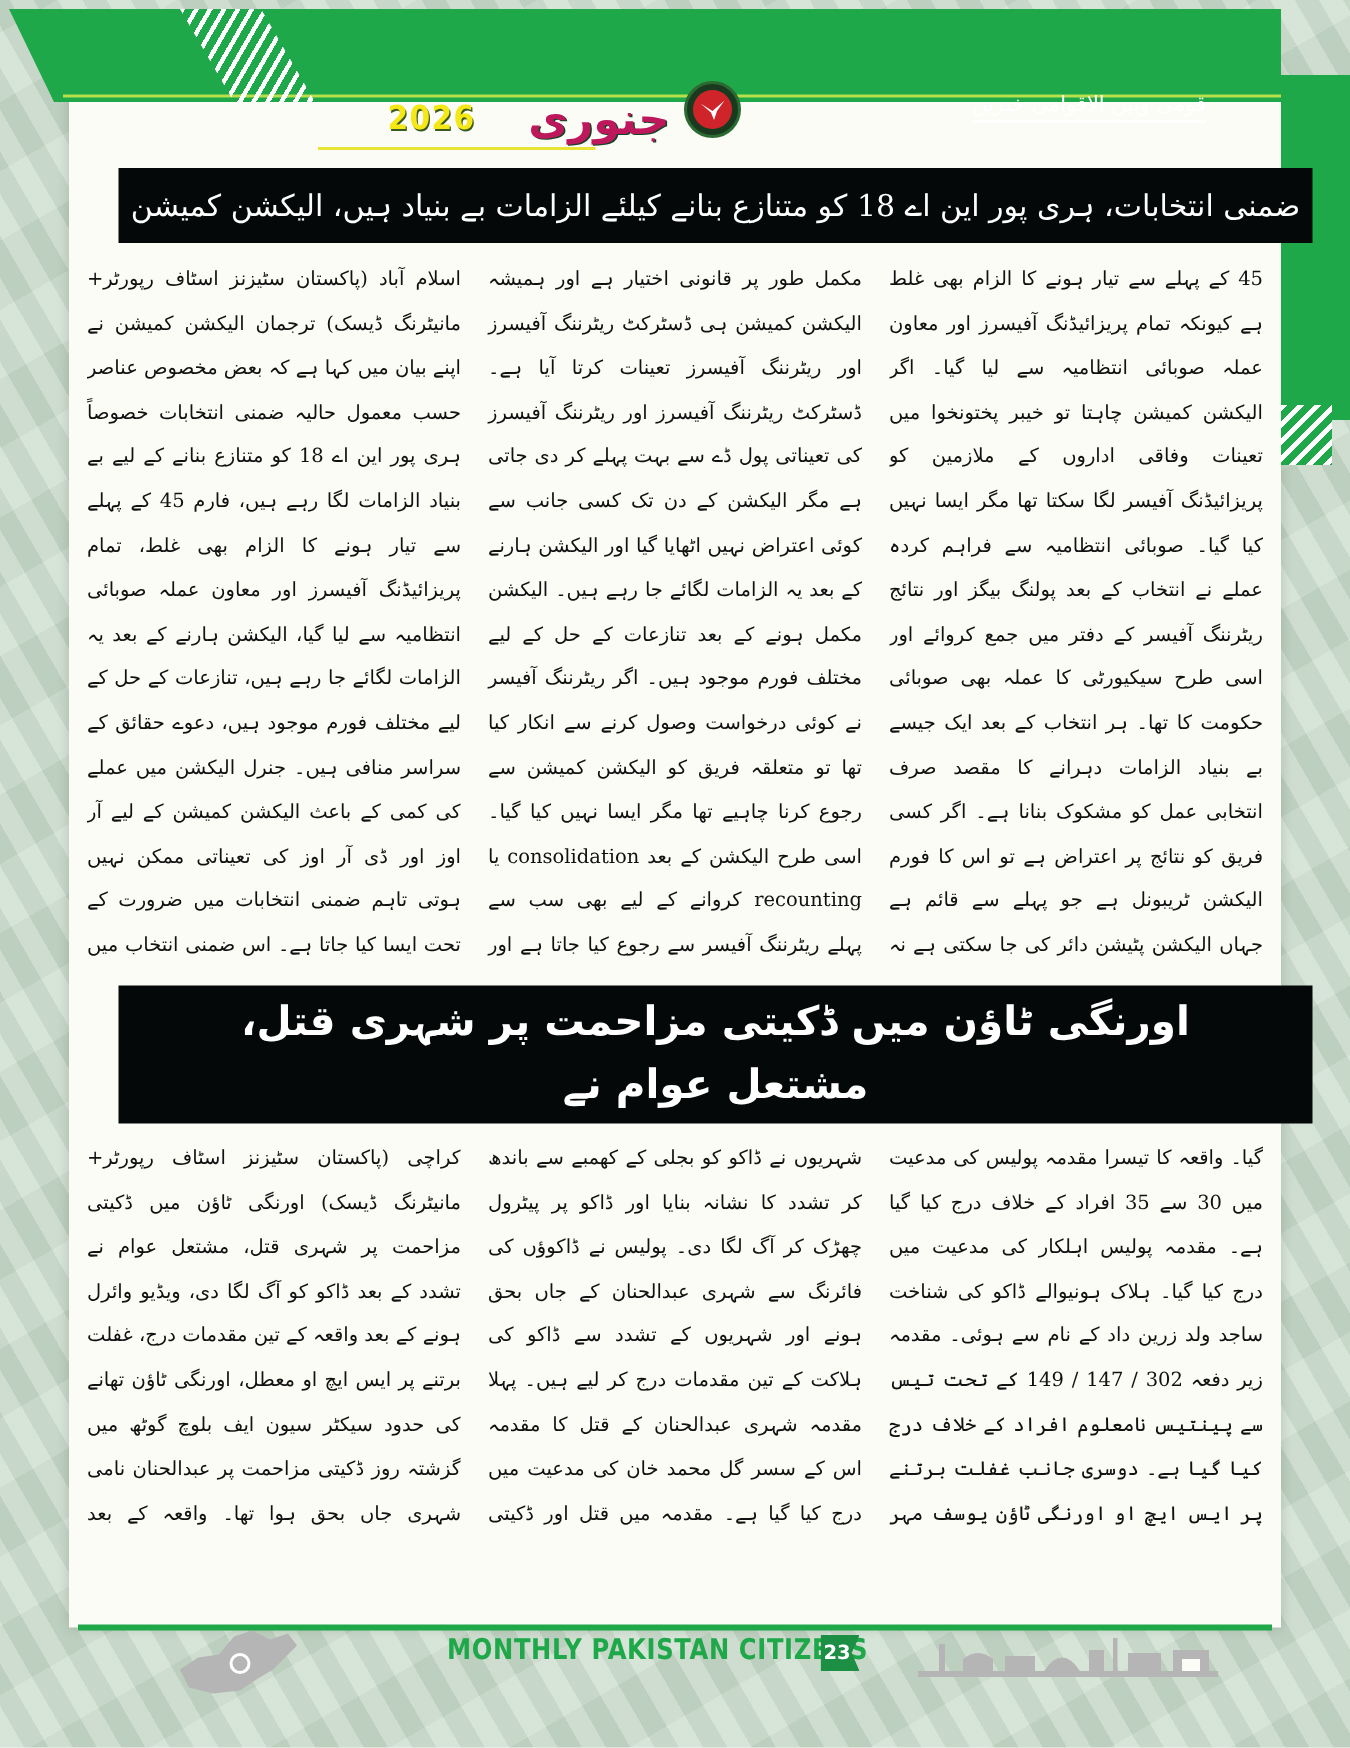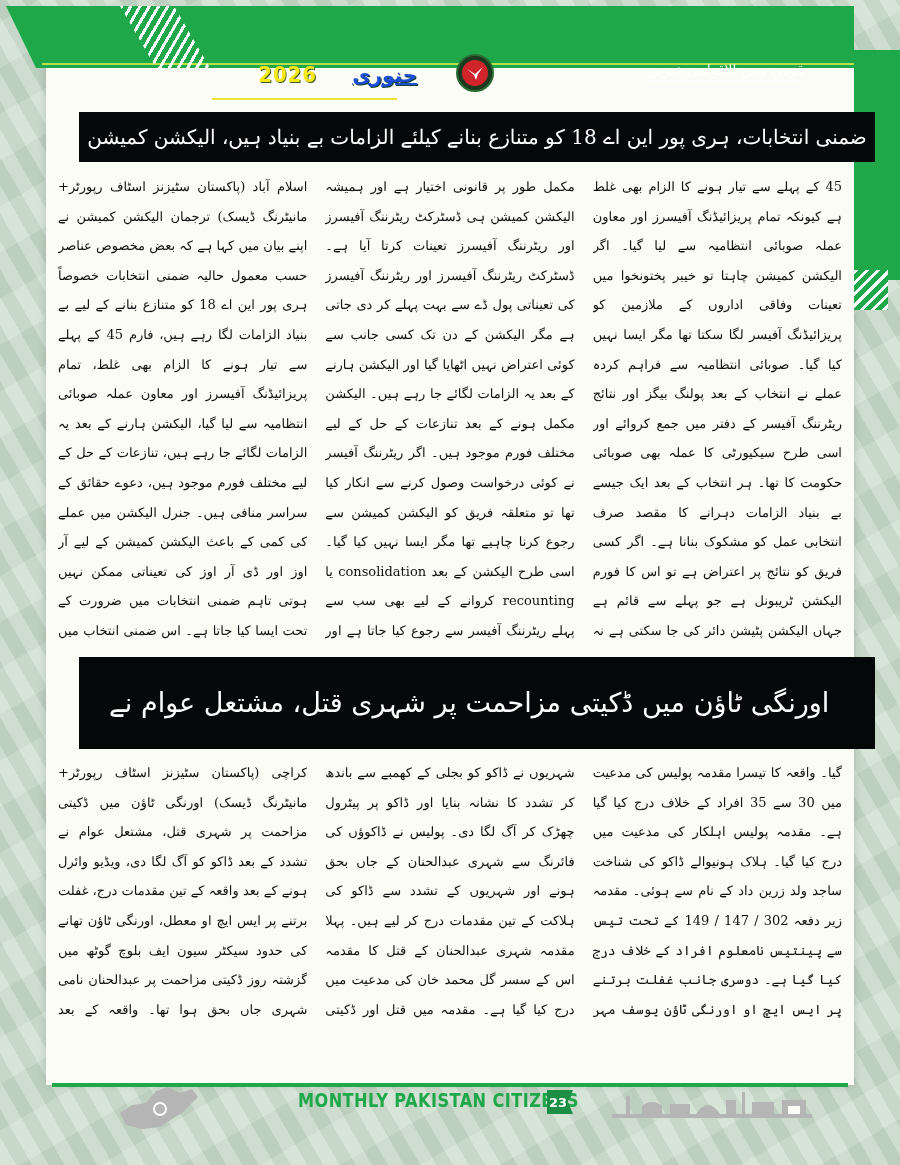--- a/index.html
+++ b/index.html
@@ -36,23 +36,22 @@
   }
   .date-block {
     position: absolute; left: 255px; top: 62px; display: flex; align-items: center; gap: 32px;
     direction: ltr;
   }
   .year {
     font-family: "DejaVu Sans", sans-serif; font-weight: bold; font-size: 22px; color: #f5e816;
     letter-spacing: 1px; text-shadow: 1px 1px 0 #3a5a20; transform: scaleX(0.9);
   }
   .month {
-    font-family: "DejaVu Sans", sans-serif; font-weight: bold; font-size: 20px; color: #1d4ed8;
+    font-family: "DejaVu Sans", sans-serif; font-weight: bold; font-size: 29px; color: #be185d;
     text-shadow: 1px 1px 0 #114422;
-    text-decoration: underline;
   }
   .logo {
     position: absolute; left: 456px; top: 54px; width: 38px; height: 38px; border-radius: 50%;
     background: #1a3a20; border: 2px solid #2b6b32; display: flex; align-items: center; justify-content: center;
   }
   .logo .logo-inner {
     width: 26px; height: 26px; border-radius: 50%; background: #d0242b; color: #fff;
     font-size: 16px; display: flex; align-items: center; justify-content: center;
   }
   .section-label {
@@ -65,21 +64,21 @@
   .right-stripes {
     position: absolute; right: 12px; top: 270px; width: 34px; height: 40px;
     background: repeating-linear-gradient(135deg, #ffffff 0 3px, #1fa84a 3px 8px);
   }
   
   .headline-bar {
     position: absolute; left: 52px; width: 796px; background: #050808; color: #fff;
     display: flex; align-items: center; justify-content: center; direction: rtl; text-align: center; margin-left: 27px;
   }
   .hl1 { top: 112px; height: 50px; font-size: 20px; font-family: "DejaVu Serif", serif; }
-  .hl2 { top: 657px; height: 92px; font-size: 27px; font-weight: normal; line-height: 42px; padding: 18px 30px; flex-direction: column; align-items: flex-end; }
+  .hl2 { top: 657px; height: 92px; font-size: 27px; font-weight: bold; line-height: 42px; padding: 18px 30px; flex-direction: column; align-items: flex-end; }
   
   .columns {
     position: absolute; left: 58px; width: 784px; display: flex; flex-direction: row-reverse; gap: 18px;
     direction: rtl;
   }
   .cols1 { top: 172px; height: 478px; }
   .cols2 { top: 758px; height: 272px; }
   .col {
     flex: 1; font-family: "DejaVu Serif", serif; font-size: 13px; line-height: 29.6px; color: #111;
     text-align: justify; overflow: hidden; direction: rtl;

